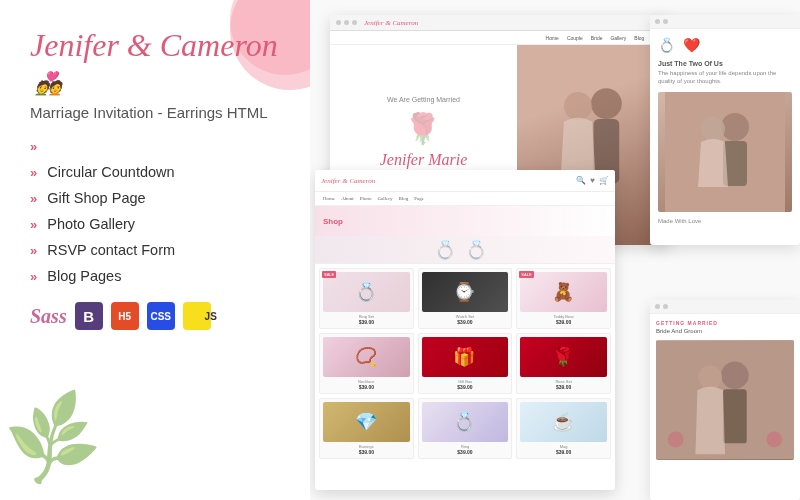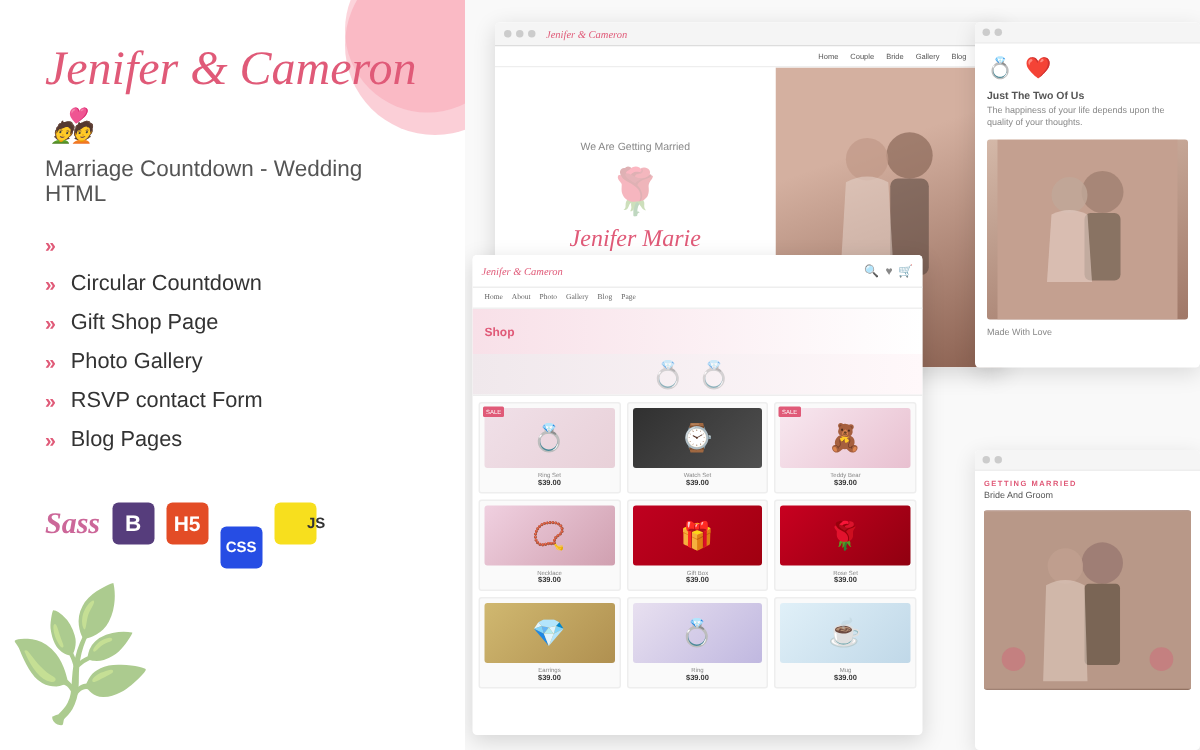--- a/index.html
+++ b/index.html
@@ -118,37 +118,36 @@
     .badge-h5 {
       width: 28px;
       height: 28px;
       background: #e34c26;
       color: white;
       border-radius: 4px;
       display: flex;
       align-items: center;
       justify-content: center;
       font-weight: bold;
-      font-size: 14px;
+      font-size: 10px;
       font-family: Arial, sans-serif;
     }
 
     .badge-css {
       width: 28px;
       height: 28px;
       background: #264de4;
       color: white;
       border-radius: 4px;
       display: flex;
       align-items: center;
       justify-content: center;
       font-weight: bold;
       font-size: 10px;
       font-family: Arial, sans-serif;
-      margin-top: 32px;
     }
 
     .badge-js {
       width: 28px;
       height: 28px;
       background: #f7df1e;
       color: #333;
       border-radius: 4px;
       display: flex;
       align-items: center;
@@ -517,21 +516,21 @@
 
   <div class="left-panel">
 
     <div style="position:absolute;top:-35px;right:-30px;width:110px;height:110px;background:#f8a0b0;border-radius:50%;opacity:0.45;"></div>
 
     <div style="position:relative;z-index:1;">
       <div class="brand-title">
         <span>Jenifer &amp; Cameron</span>
         <span class="bride-groom-icon">💑</span>
       </div>
-      <div class="subtitle">Marriage Countdown - Wedding HTML</div>
+      <div class="subtitle">Marriage Invitation - Earrings HTML</div>
     </div>
 
     <ul class="features-list">
       <li>
         <span class="chevron-icon">»</span>
       </li>
       <li>
         <span class="chevron-icon">»</span>
         <span>Circular Countdown</span>
       </li>

